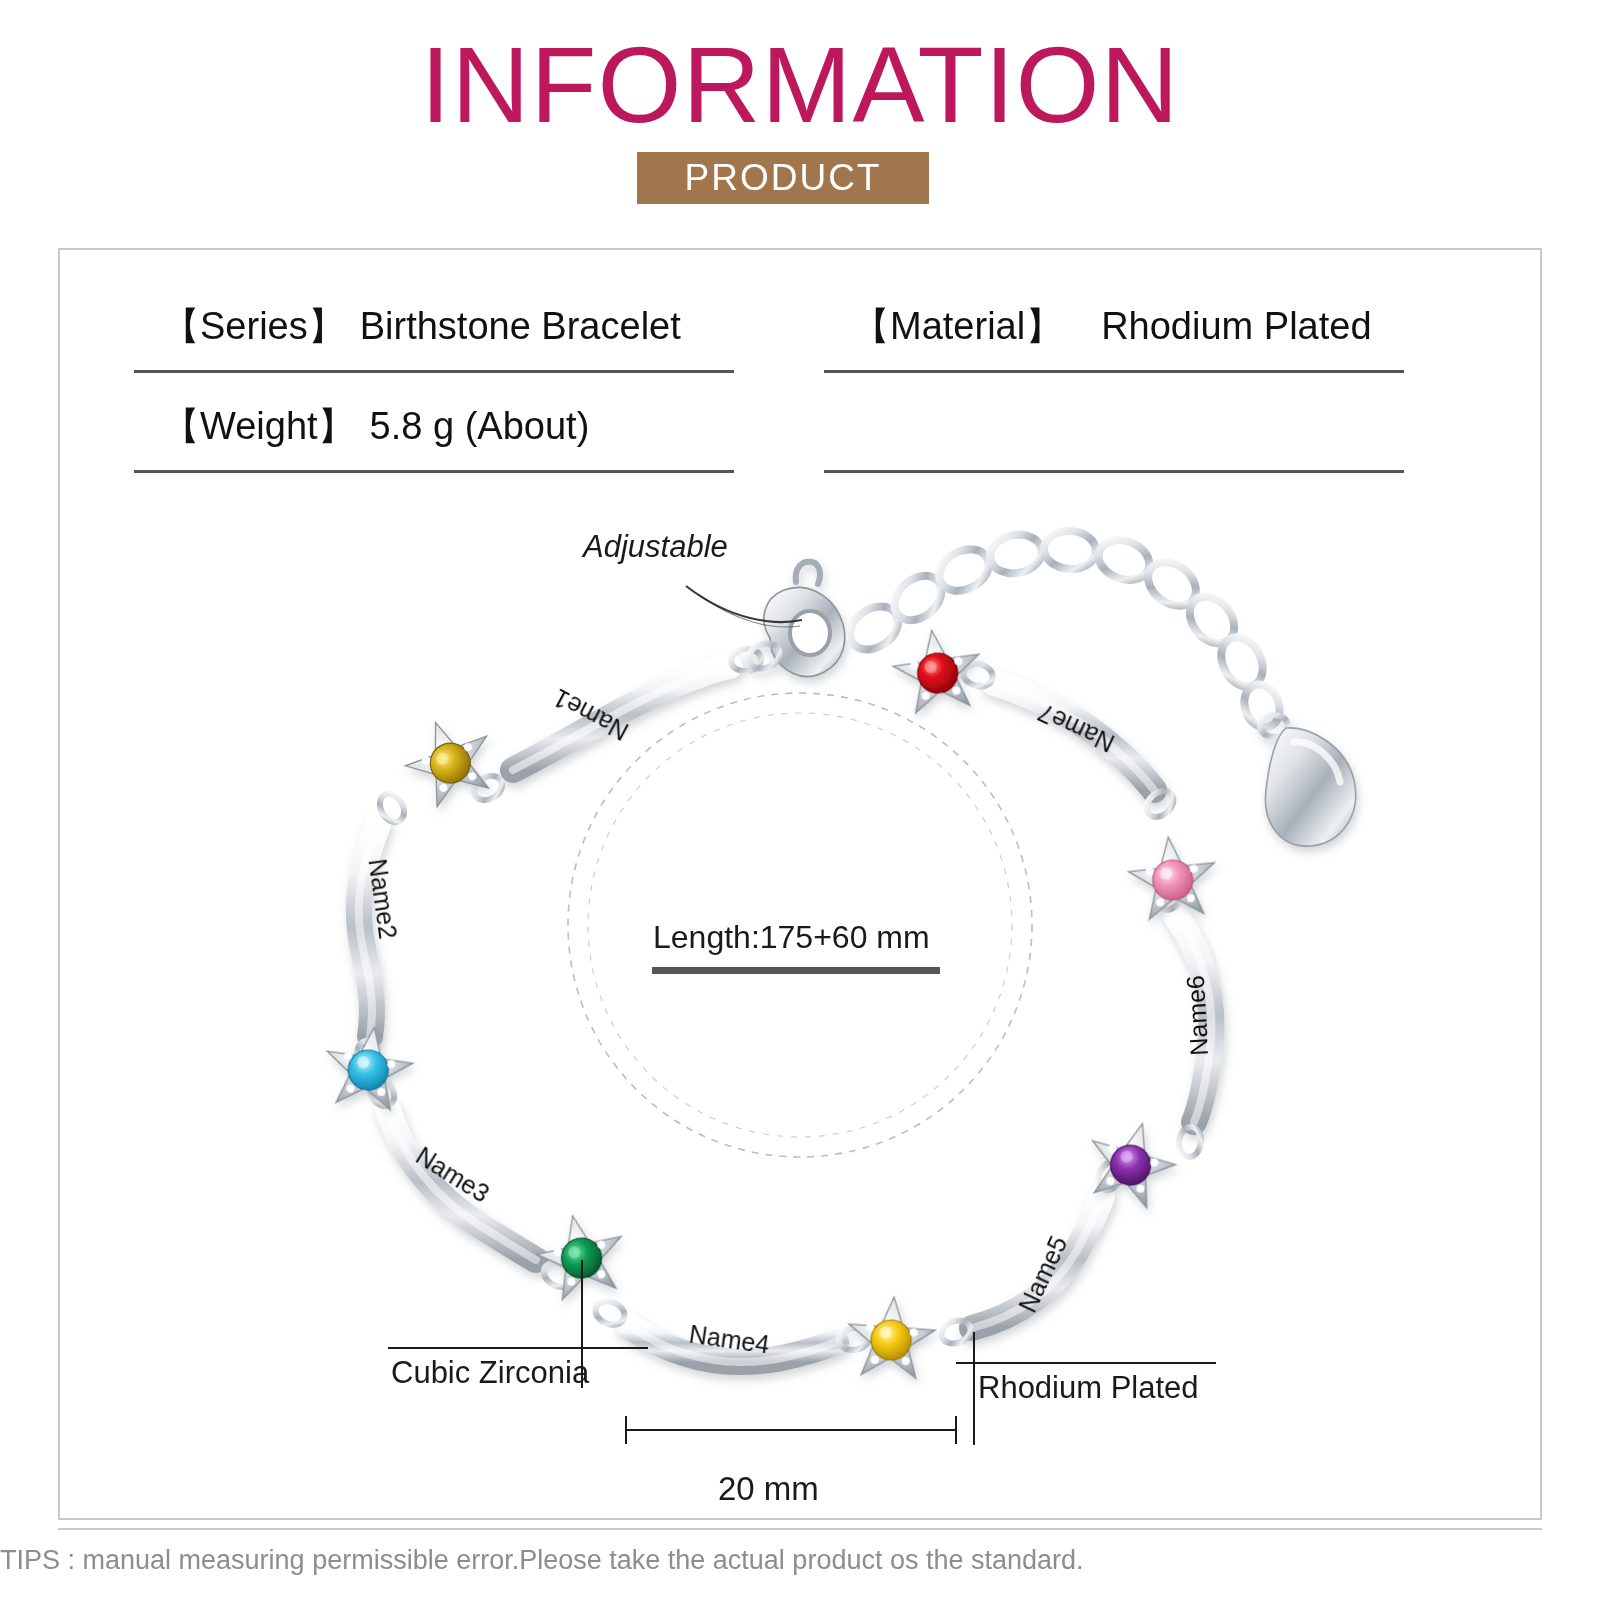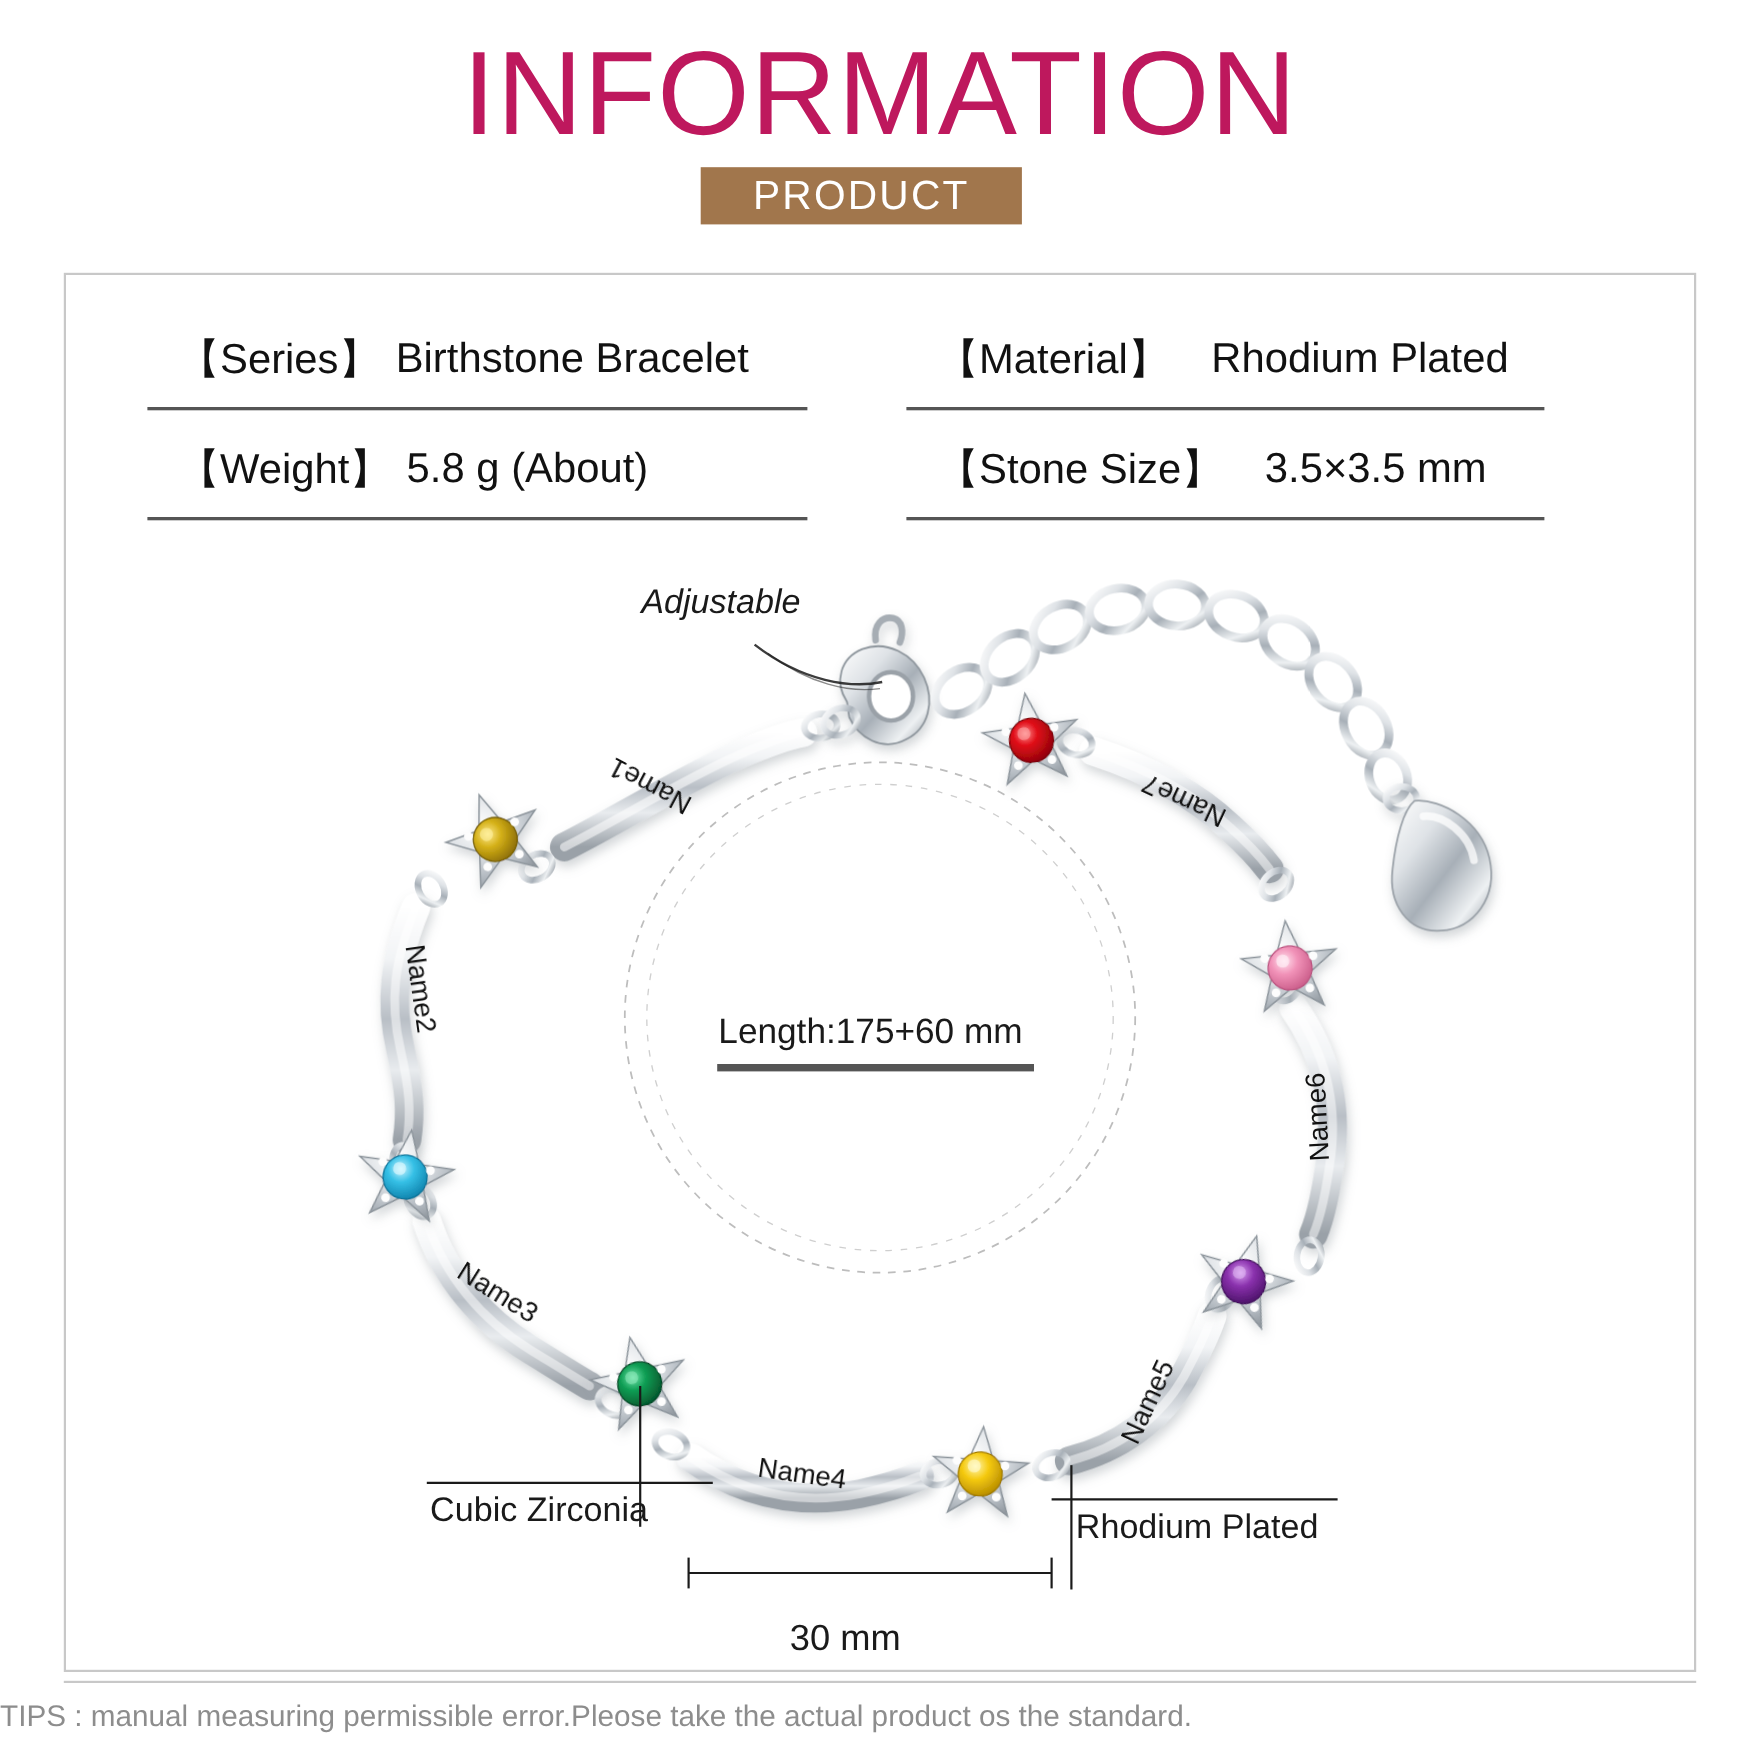--- a/index.html
+++ b/index.html
@@ -143,24 +143,20 @@
       <span class="spec-val">Rhodium Plated</span>
     </div>
     <div class="spec-underline ul-left"></div>
     <div class="spec-underline ul-right"></div>
   </div>
 
   <div class="spec-row r2">
     <div class="spec-cell left">
       <span class="spec-key">【Weight】</span>
       <span class="spec-val">5.8 g (About)</span>
-    </div>
-    <div class="spec-cell right">
-      <span class="spec-key">【Stone Size】</span>
-      <span class="spec-val">3.5×3.5 mm</span>
     </div>
     <div class="spec-underline ul-left"></div>
     <div class="spec-underline ul-right"></div>
   </div>
 
 </div>
 
 <div id="product-area">
 
   <svg id="product-svg" width="1484" height="1050" viewBox="0 0 1484 1050">
@@ -405,17 +401,17 @@
       <path d="M 568 960 L 898 960" stroke-width="2"></path>
       <path d="M 568 946 L 568 974" stroke-width="2"></path>
       <path d="M 898 946 L 898 974" stroke-width="2"></path>
     </g>
   </svg>
 
   <div class="anno" id="anno-adjustable">Adjustable</div>
   <div class="anno" id="anno-length">Length:175+60 mm</div>
   <div class="anno" id="anno-cz">Cubic Zirconia</div>
   <div class="anno" id="anno-rhodium">Rhodium Plated</div>
-  <div class="anno" id="anno-20mm">30 mm</div>
+  <div class="anno" id="anno-20mm">20 mm</div>
 </div>
 
 <div id="footer-rule"></div>
 <div id="footer-tips">TIPS : manual measuring permissible error.Pleose take the actual product os the standard.</div>
 
 </body></html>

